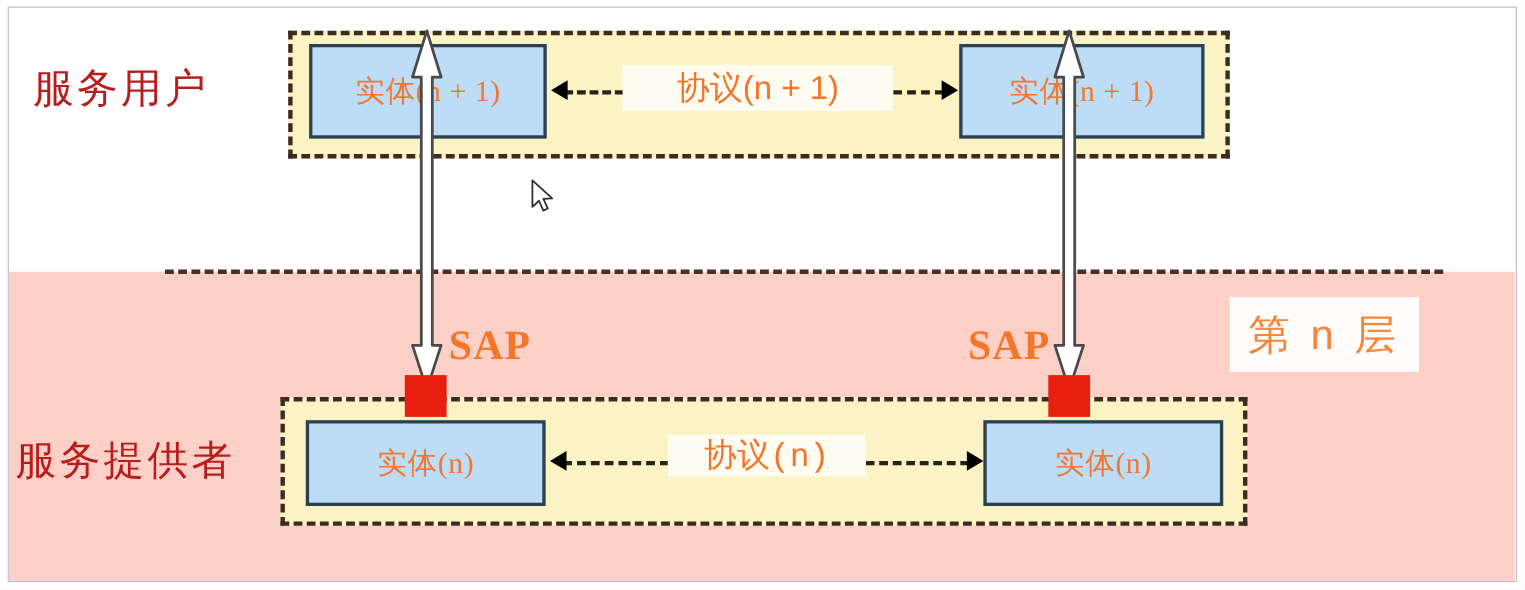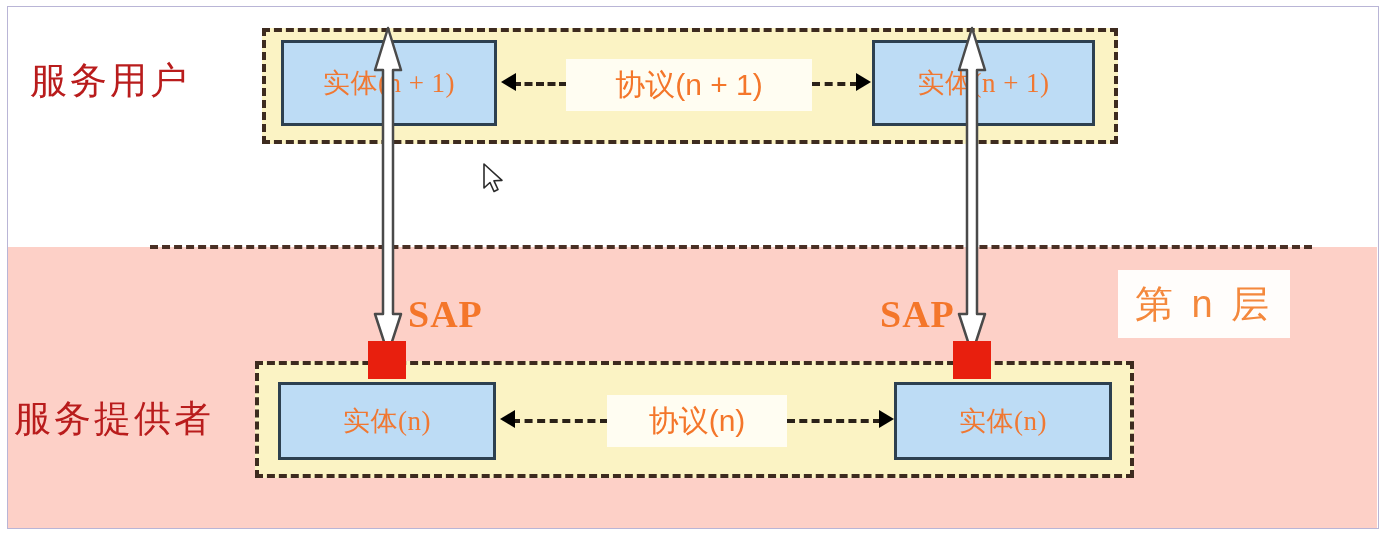--- a/index.html
+++ b/index.html
@@ -71,22 +71,22 @@
     position:absolute;
     background:#fffdf2;
     color:#f4762a;
     font-size:30px;
     font-family:"Liberation Sans","DejaVu Sans",sans-serif;
     display:flex;align-items:center;justify-content:center;
     white-space:nowrap;
     padding:2px 10px;
     box-sizing:border-box;
   }
-  #protocol-np1{ left:566px; top:59px;  width:246px; height:52px; }
-  #protocol-n  { left:607px; top:395px; width:180px; height:52px; }
+  #protocol-np1{ left:566px; top:59px;  width:246px; height:42px; }
+  #protocol-n  { left:607px; top:395px; width:180px; height:38px;font-family:Liberation Mono, monospace; }
 
   
   .hline{
     position:absolute;
     height:0;
     border-top:4px dashed #2a2118;
   }
   #hline-np1-l{ left:513px; top:82px;  width:54px; }
   #hline-np1-r{ left:812px; top:82px;  width:46px; }
   #hline-n-l  { left:512px; top:419px; width:96px; }

